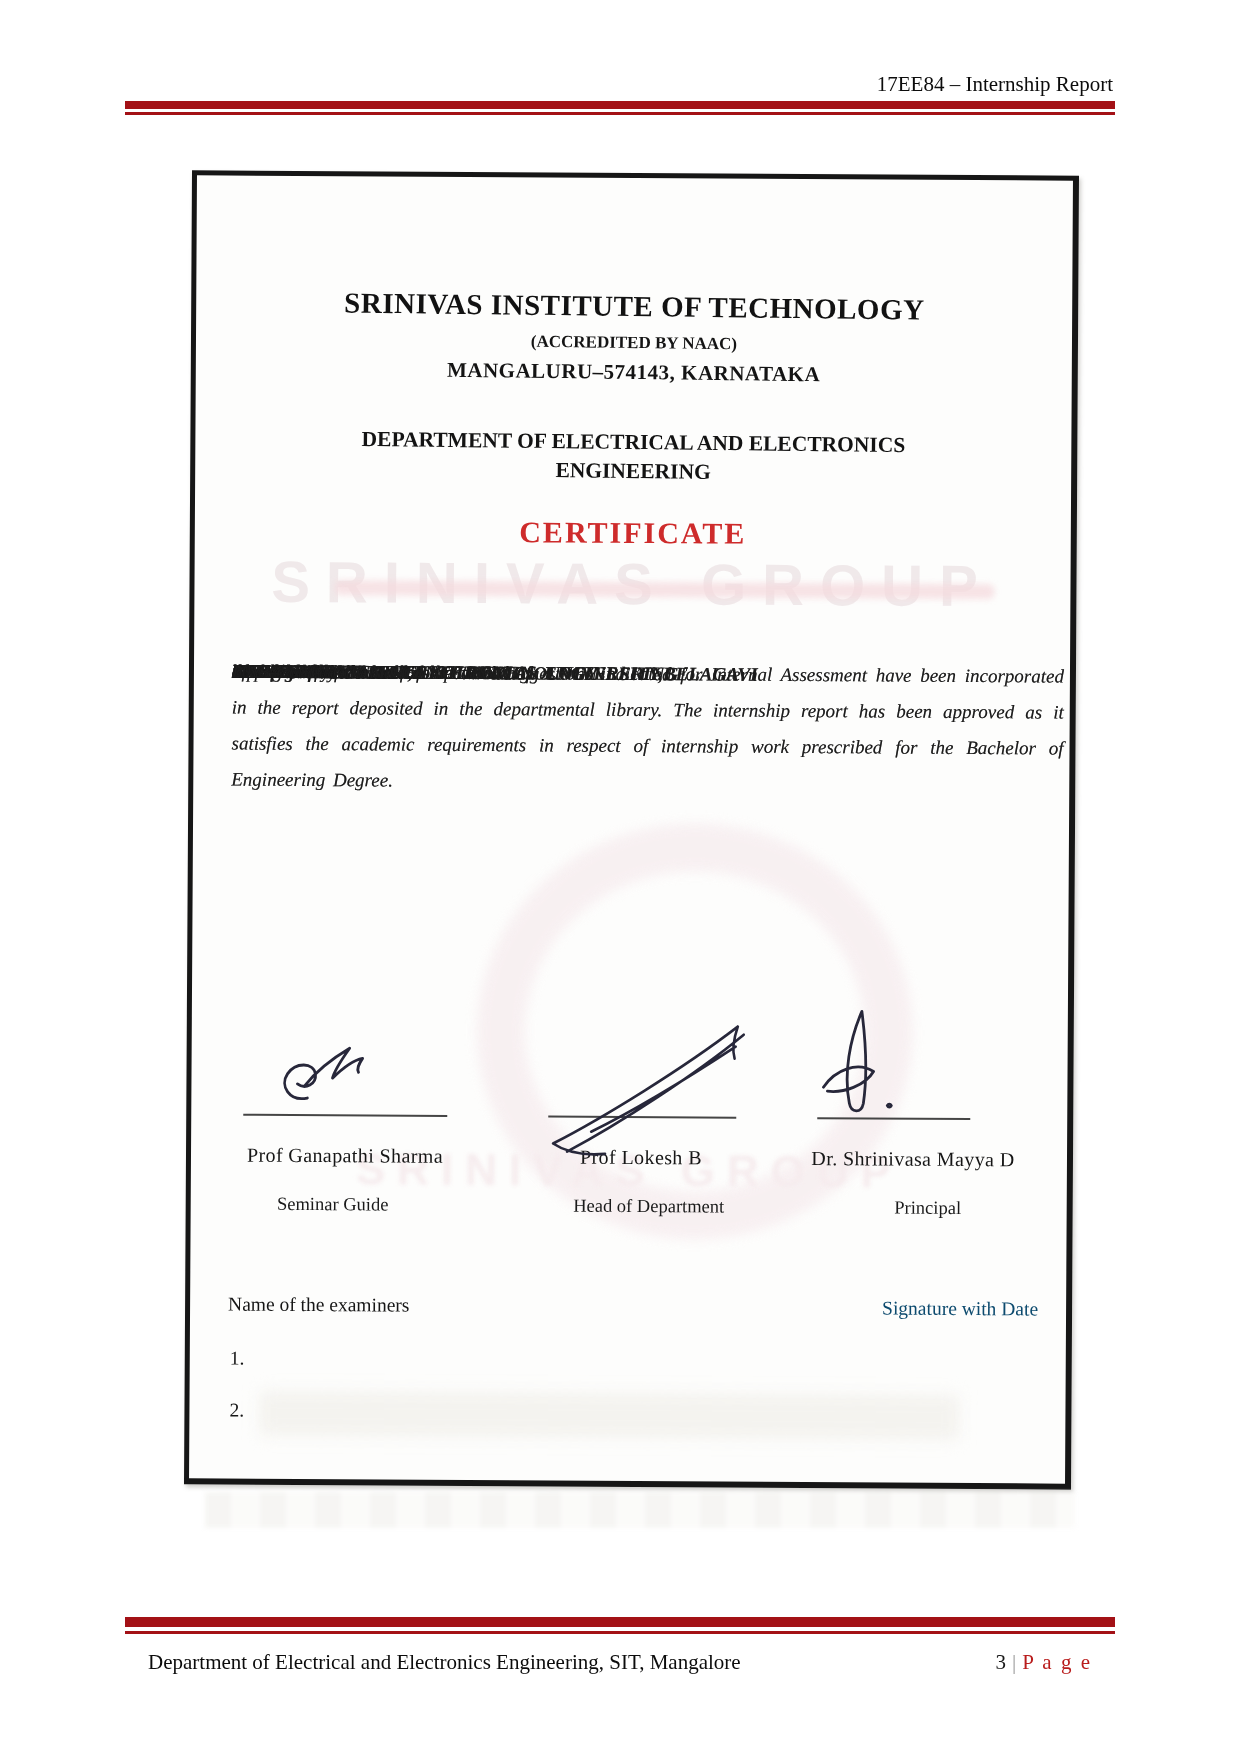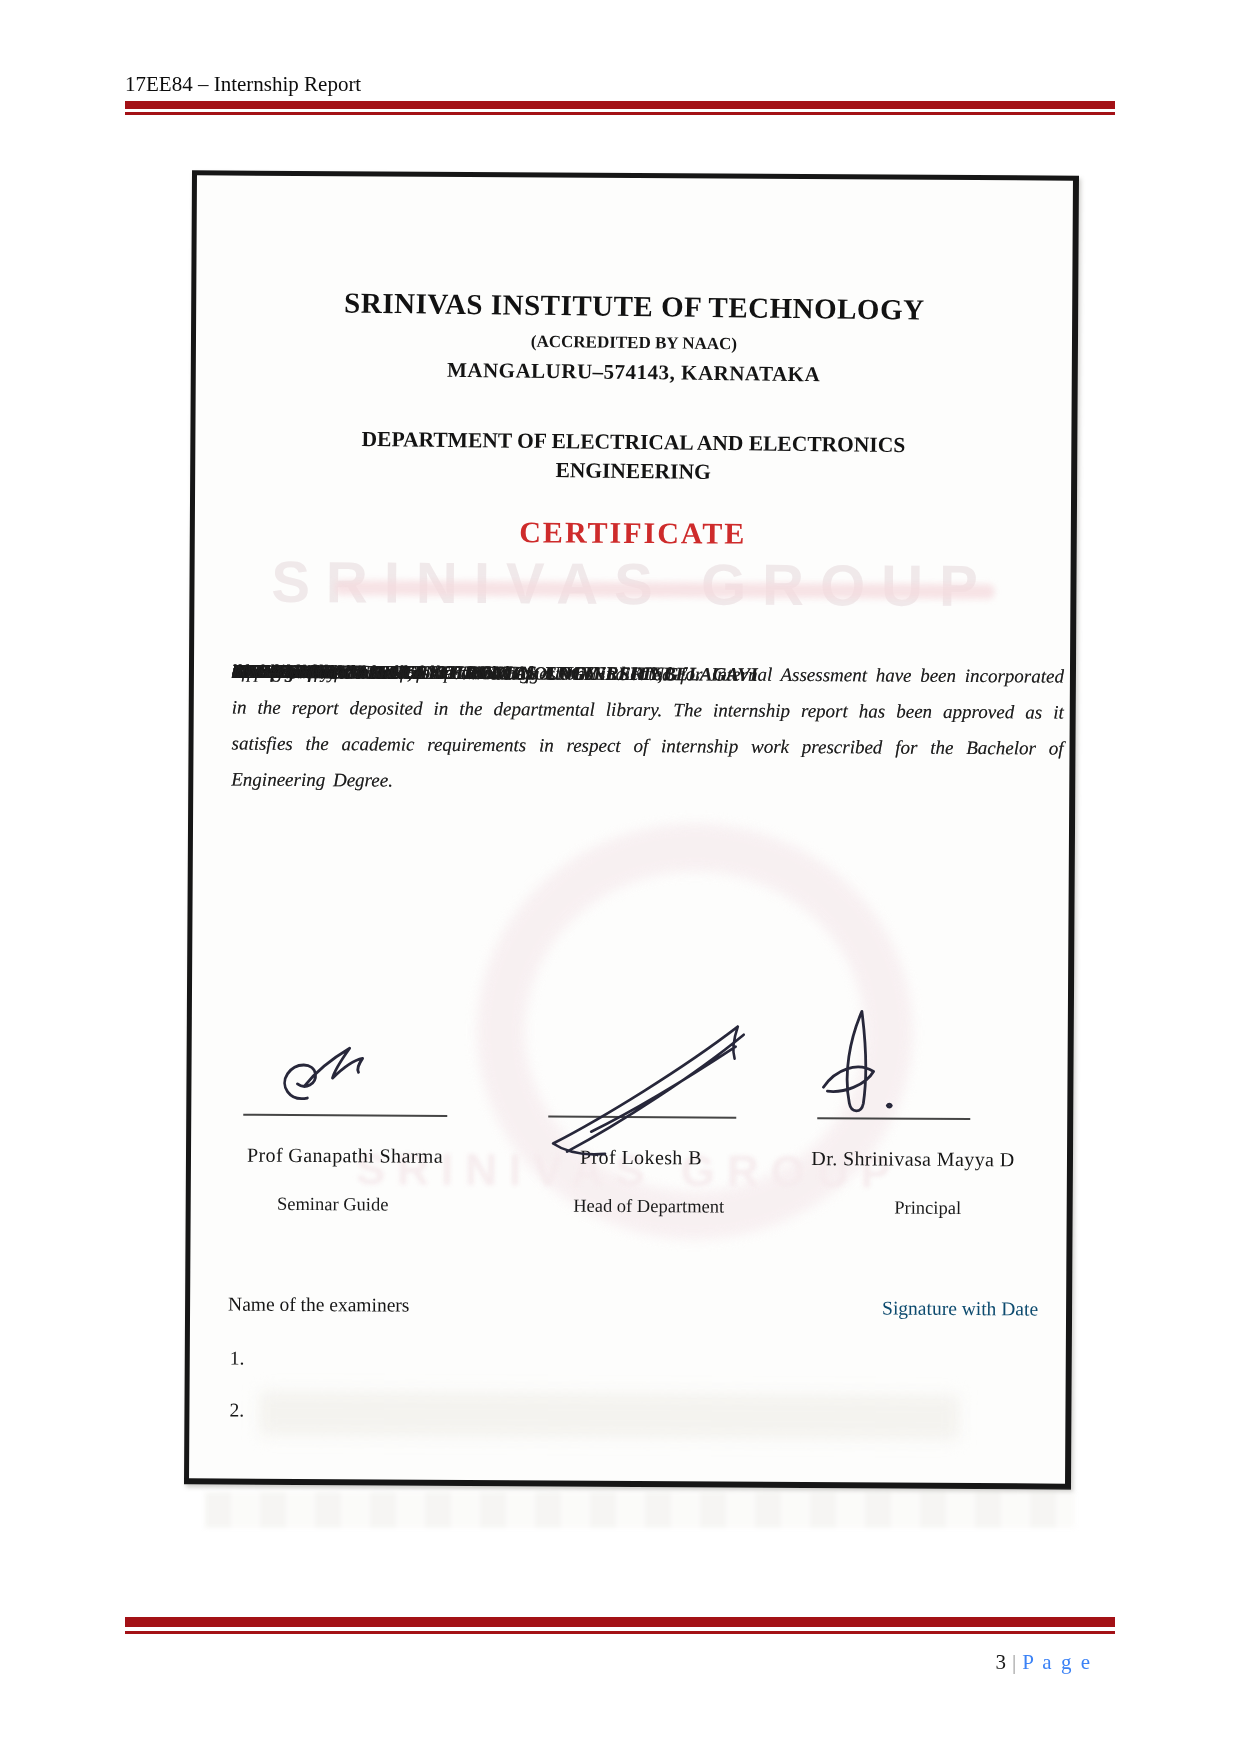--- a/index.html
+++ b/index.html
@@ -7,34 +7,34 @@
     position:relative;
     width:1241px;height:1755px;
     background:#ffffff;
     font-family:"Liberation Serif", serif;
     color:#111;
     overflow:hidden;
   }
   
   .header-title{
     position:absolute;top:72px;left:125px;width:988px;
-    font-size:21px;color:#0c0c0c;
+    text-align:right;font-size:21px;color:#0c0c0c;
   }
   .rule-thick{position:absolute;left:125px;width:990px;height:8px;background:#a31116;}
   .rule-thin{position:absolute;left:125px;width:990px;height:3px;background:#a31116;}
   .hdr-thick{top:101px;}
   .hdr-thin{top:112px;}
   
   .ftr-thick{top:1617px;height:10px;}
   .ftr-thin{top:1631px;}
   .footer-text{position:absolute;top:1650px;left:148px;font-size:21px;color:#0c0c0c;}
   .footer-page{position:absolute;top:1650px;left:860px;width:232px;text-align:right;font-size:21px;}
   .footer-page .num{color:#1a1a1a;}
   .footer-page .sep{color:#9a9a9a;padding:0 6px;}
-  .footer-page .word{color:#3b82f6;letter-spacing:2px;}
+  .footer-page .word{color:#b91c1c;letter-spacing:2px;}
   
   .cert{
     position:absolute;left:188px;top:173px;width:876px;height:1303px;
     background:#fdfdfc;
     border:5px solid #161616;
     border-right-width:6px;border-bottom-width:6px;
     transform:rotate(0.35deg);
     box-shadow:2px 3px 4px rgba(120,118,110,0.35);
   }
   .cert *{position:absolute;}
@@ -183,17 +183,18 @@
     <div class="c-exam-label">Name of the examiners</div>
     <div class="c-sig-label">Signature with Date</div>
     <div class="c-num1">1.</div>
     <div class="c-num2">2.</div>
   </div>
 
   <div class="scan-band"></div>
 
   <div class="rule-thick ftr-thick"></div>
   <div class="rule-thin ftr-thin"></div>
+  <div class="footer-text">Department of Electrical and Electronics Engineering, SIT, Mangalore</div>
   <div class="footer-page">
     <span class="num">3</span><span class="sep">|</span><span class="word">P a g e</span>
   </div>
 
 </div>
 
 </body></html>

